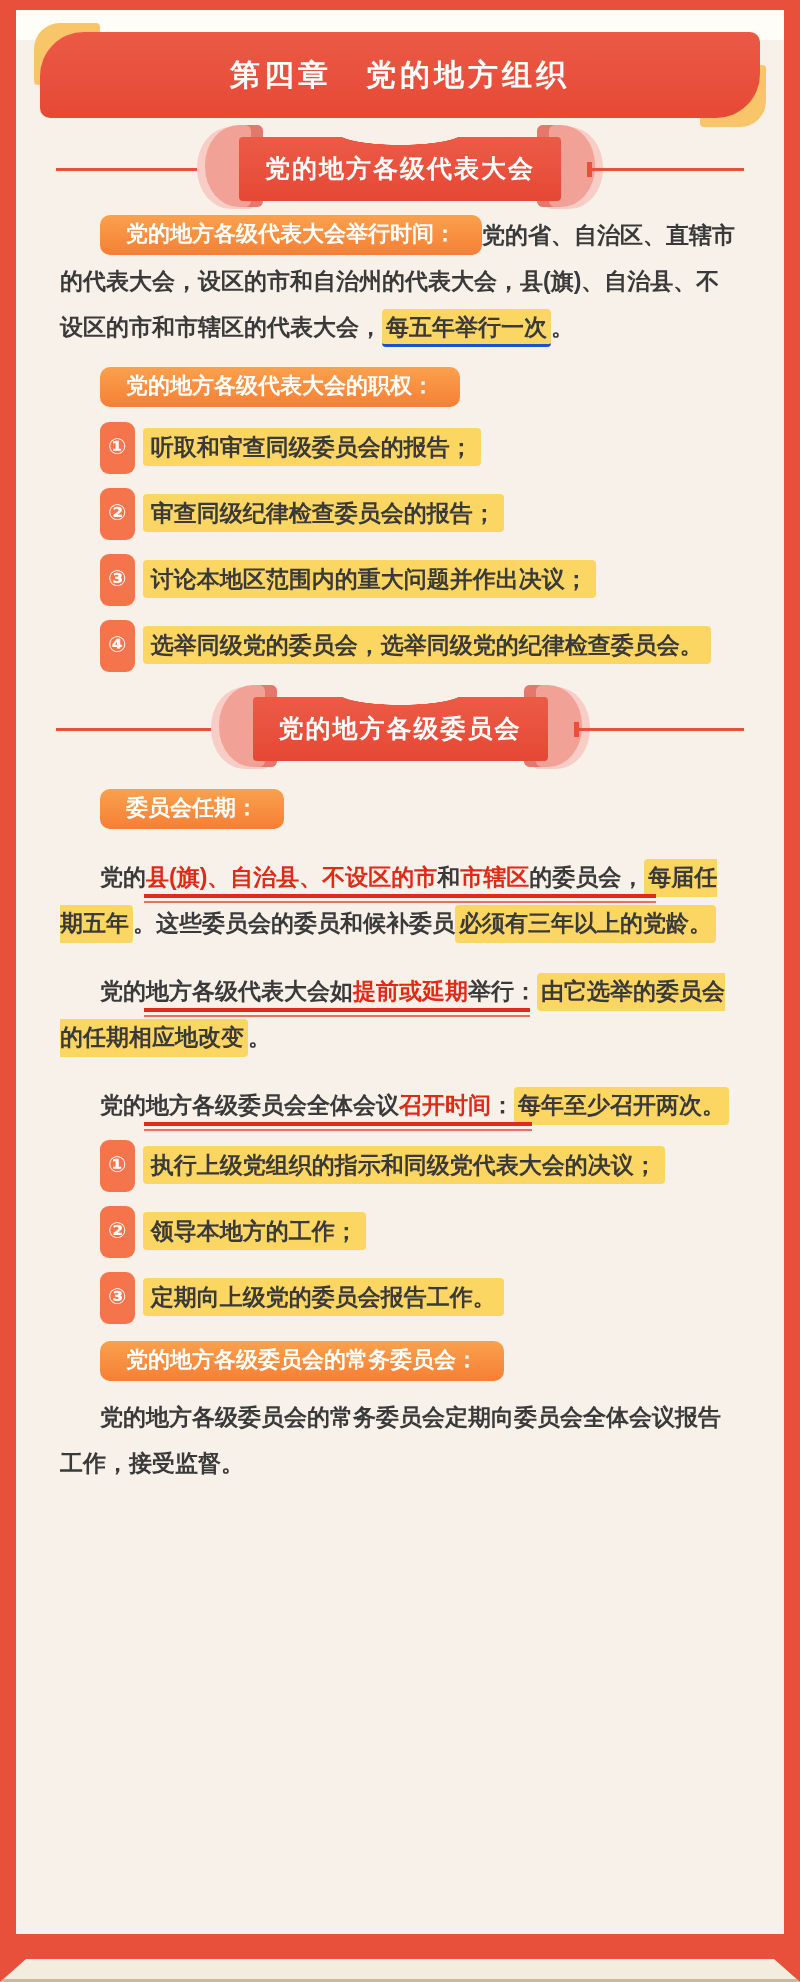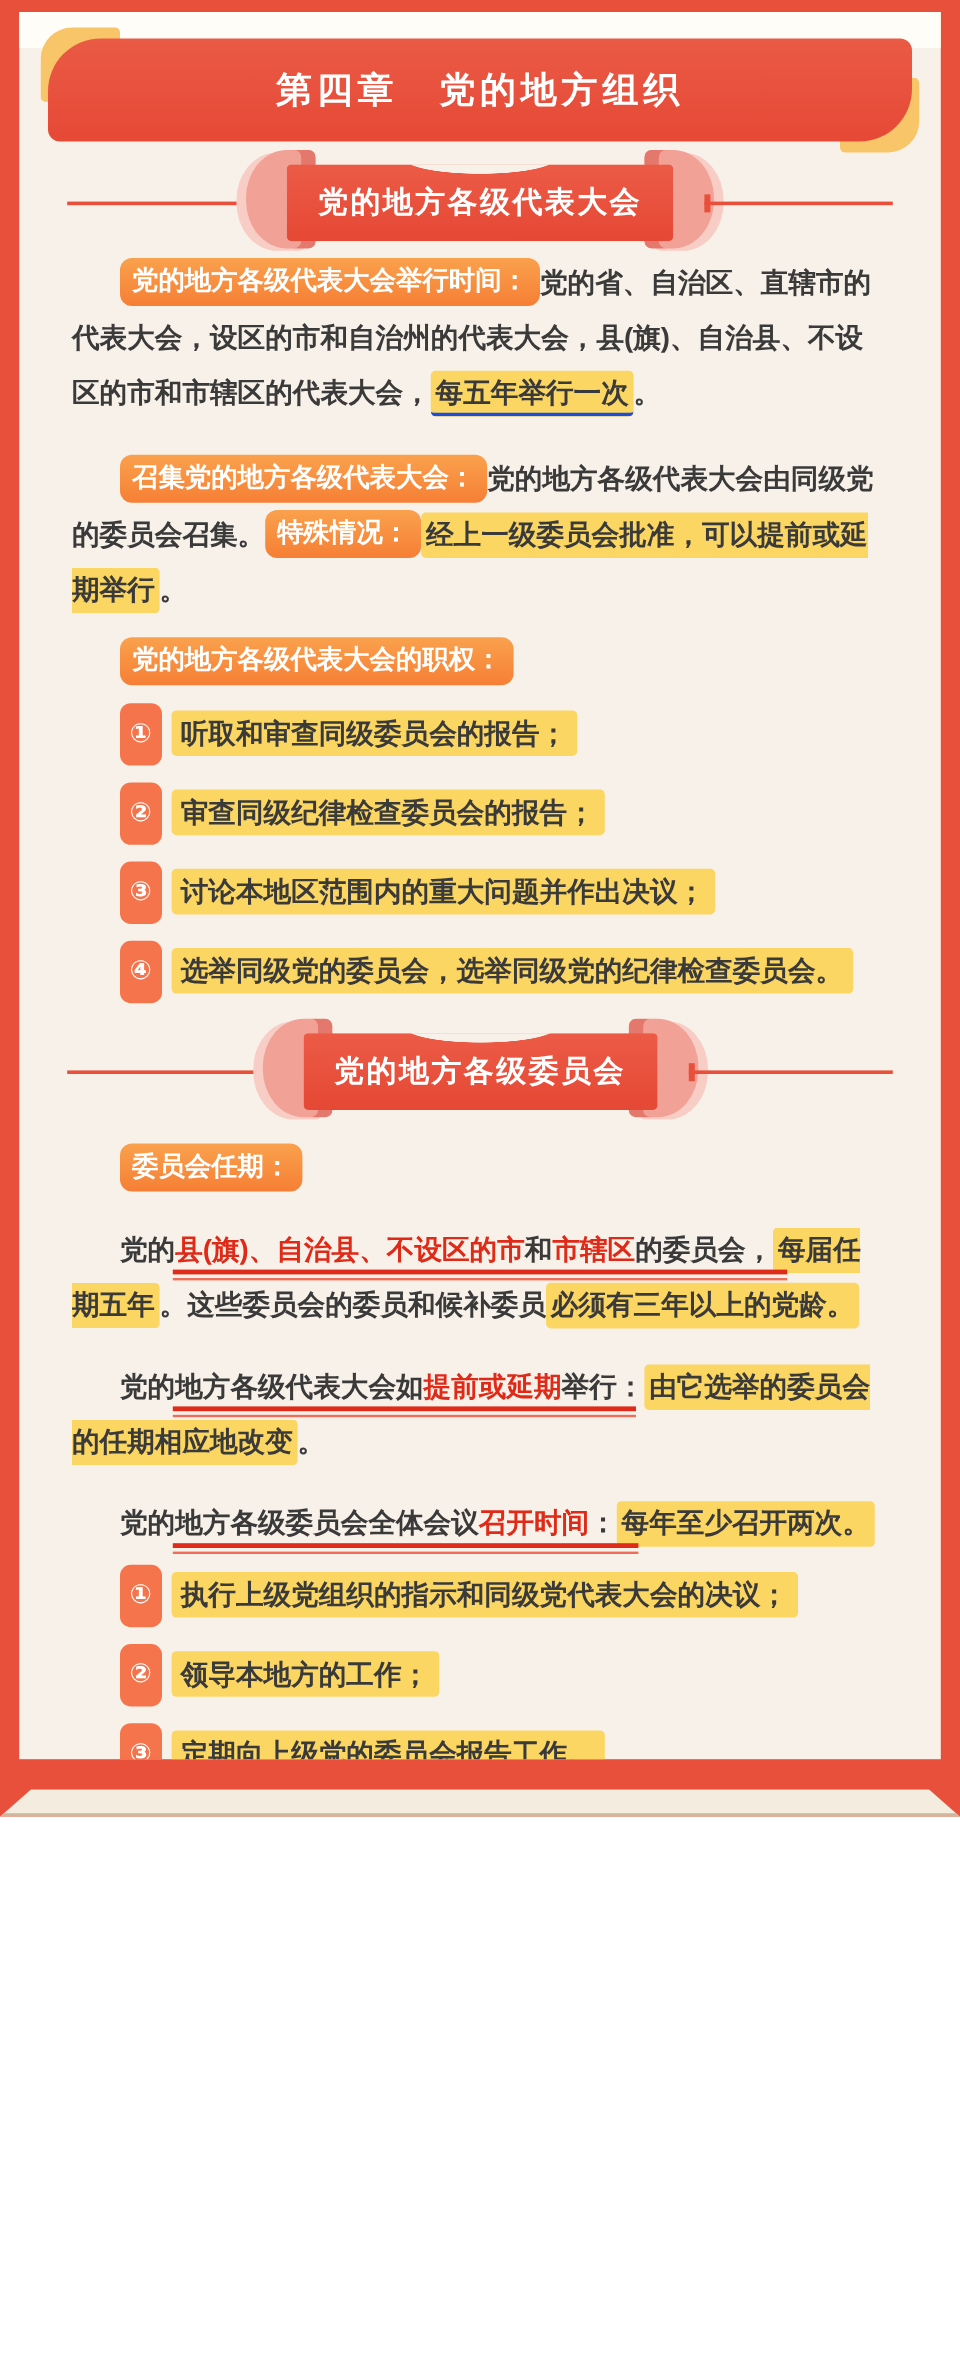--- a/index.html
+++ b/index.html
@@ -1,17 +1,17 @@
 <!DOCTYPE html>
 <html><head>
 <meta charset="utf-8">
 <style>
   html,body{margin:0;padding:0;background:#ffffff;}
   .page{
-    position:relative;width:800px;height:1514px;overflow:hidden;
+    position:relative;width:800px;height:1982px;overflow:hidden;
     background:#e8503c;
     font-family:"Liberation Sans","DejaVu Sans",sans-serif;
     font-weight:700;
   }
   .inner{
     position:absolute;left:16px;right:16px;top:10px;bottom:48px;
     background:#f8f1e9;overflow:hidden;
   }
   .inner::before{content:"";position:absolute;top:0;left:0;right:0;height:30px;background:#fffdf8;}
 
@@ -51,21 +51,21 @@
     margin:0 44px;position:relative;
     font-size:23px;line-height:46px;color:#3a3a3a;text-indent:40px;
   }
   .seg-red{color:#e02a18;}
   .seg-hl{background:#fcd663;padding:5px 4px 7px;border-radius:4px;}
   .seg-hlu{background:#fcd663;padding:5px 4px 4px;border-radius:4px;border-bottom:3px solid #1d4ed8;}
   .pill{
     display:inline-block;text-indent:0;
     background:linear-gradient(180deg,#faa14d,#f67f35);
     color:#fff;font-size:22px;line-height:1.35;
-    padding:4px 10px 6px;border-radius:10px;vertical-align:2px;
+    padding:4px 26px 6px;border-radius:10px;vertical-align:2px;
   }
   .u2{position:absolute;left:84px;top:40px;height:3px;
       border-top:4px solid #df2c1a;border-bottom:2px solid #ee6e59;}
   .u-a,.u-b{width:512px;}
   .u-c{width:386px;}
   .u-d{width:388px;}
 
   .mt26{margin-top:26px;} .mt22{margin-top:22px;}
   .mt20{margin-top:20px;} .mt18{margin-top:18px;} .mt14{margin-top:14px;}
   .mt12{margin-top:12px;} .mt10{margin-top:10px;}
@@ -104,21 +104,20 @@
       <div class="sh-line l"></div>
       <div class="sh-book">
         <span class="pg l"></span>
         <span class="pg r"></span>
         <span class="sh-title">党的地方各级代表大会</span>
       </div>
       <div class="sh-line r"></div>
     </div>
 
     <p class="para"><span class="pill">党的地方各级代表大会举行时间：</span><span class="seg-plain">党的省、自治区、直辖市的代表大会，设区的市和自治州的代表大会，县(旗)、自治县、不设区的市和市辖区的代表大会，</span><span class="seg-hlu">每五年举行一次</span><span class="seg-plain">。</span></p>
-    <p class="para mt26"><span class="pill">召集党的地方各级代表大会：</span><span class="seg-plain">党的地方各级代表大会由同级党的委员会召集。</span><span class="pill">特殊情况：</span><span class="seg-hl">经上一级委员会批准，可以提前或延期举行</span><span class="seg-plain">。</span></p>
 
     <p class="para mt14"><span class="pill">党的地方各级代表大会的职权：</span></p>
 
     <ul class="items">
 
     <li><span class="badge">①</span><span class="li-text">听取和审查同级委员会的报告；</span></li>
         <li><span class="badge">②</span><span class="li-text">审查同级纪律检查委员会的报告；</span></li>
         <li><span class="badge">③</span><span class="li-text">讨论本地区范围内的重大问题并作出决议；</span></li>
         <li><span class="badge">④</span><span class="li-text">选举同级党的委员会，选举同级党的纪律检查委员会。</span></li>
       </ul>

